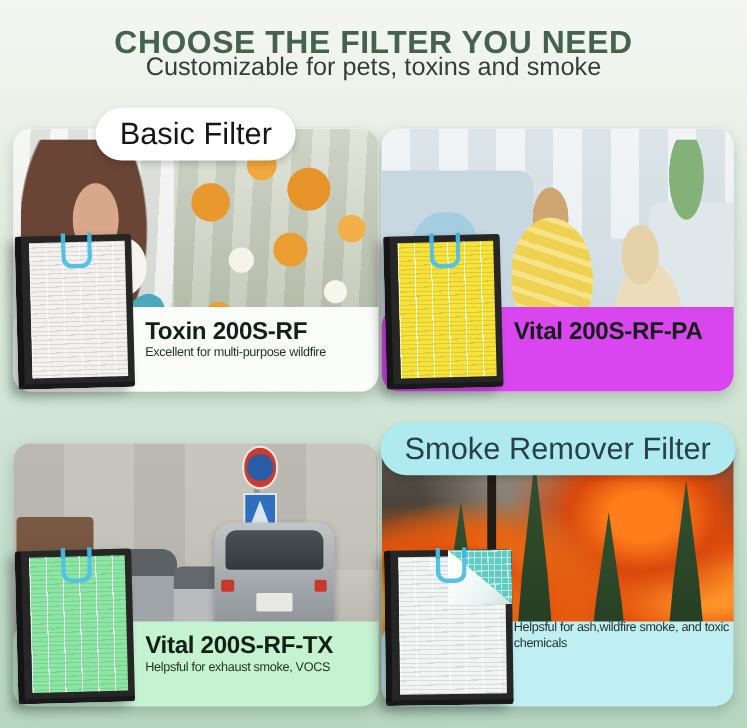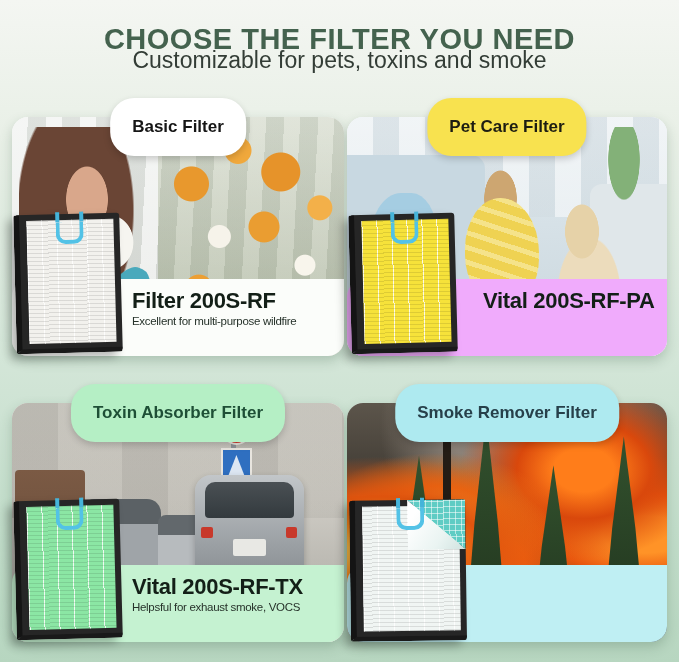--- a/index.html
+++ b/index.html
@@ -33,21 +33,21 @@
   .pname {
     margin:9px 4px 1px 120px; font-size:22px; font-weight:700;
     letter-spacing:-.3px; color:#131f17; white-space:nowrap;
   }
   .pdesc {
     margin:0 4px 0 120px; font-size:11.5px; letter-spacing:-.3px;
     color:#26322a; line-height:1.2;
   }
   .badge {
     position:absolute; top:-19px; left:50%; transform:translateX(-50%);
-    padding:19px 22px; border-radius:24px; font-size:17px; font-weight:700;
+    padding:8px 22px; border-radius:24px; font-size:28px; font-weight:400;
     white-space:nowrap; box-shadow:0 3px 7px rgba(0,0,0,.18); z-index:6;
   }
   
   .filterp { position:absolute; left:3px; top:97px; width:106px; height:139px; z-index:5; transform:rotate(-1.5deg); }
   .c3 .filterp { width:116px; height:141px; transform:rotate(-.8deg); }
   .f-body {
     position:absolute; inset:0; background:#262626; border-radius:3px;
     border-left:6px solid #141414; border-bottom:5px solid #191919;
     box-shadow:-6px 5px 10px rgba(0,0,0,.28);
   }
@@ -164,21 +164,21 @@
 <section class="card c0">
   <div class="photo sc-allergy" aria-label="woman sneezing into a tissue beside a bouquet of orange flowers">
     <div class="curtain"></div>
     <div class="hair"></div>
     <div class="face"></div>
     <div class="tissue"></div>
     <div class="sleeve"></div>
     <div class="flowers"></div>
   </div>
   <div class="panel" style="background: rgb(251, 253, 250);">
-    <div class="pname">Filter 200S-RF</div>
+    <div class="pname">Toxin 200S-RF</div>
     <div class="pdesc">Excellent for multi-purpose wildfire</div>
   </div>
   <div class="filterp">
     <div class="f-body" style="background: rgb(38, 38, 38);">
       <div class="f-media" style="background-color: rgb(242, 241, 237);"></div>
       <div class="f-tab" style="border-color: rgb(83, 194, 230);"></div>
     </div>
   </div>
   <div class="badge" style="background: rgb(255, 255, 255); color: rgb(22, 22, 22);">
     <span>Basic Filter</span>
@@ -192,31 +192,28 @@
     <div class="blanket"></div>
     <div class="sofa2"></div>
     <div class="plant"></div>
     <div class="floor2"></div>
     <div class="whair"></div>
     <div class="sweater"></div>
     <div class="jeans"></div>
     <div class="dog"></div>
     <div class="doghead"></div>
   </div>
-  <div class="panel" style="background: #f0abfc; padding-left: 16px;">
+  <div class="panel" style="background: #d946ef;">
     <div class="pname">Vital 200S-RF-PA</div>
   </div>
   <div class="filterp">
     <div class="f-body" style="background: rgb(38, 38, 38);">
       <div class="f-media" style="background-color: rgb(246, 226, 58);"></div>
       <div class="f-tab" style="border-color: rgb(83, 194, 230);"></div>
     </div>
-  </div>
-  <div class="badge" style="background: rgb(248, 226, 79); color: rgb(29, 29, 18);">
-    <span>Pet Care Filter</span>
   </div>
 </section>
 
 <section class="card c2">
   <div class="photo sc-traffic" aria-label="city traffic jam with exhaust smog and road signs">
     <div class="bld"></div>
     <div class="pole"></div>
     <div class="signr"></div>
     <div class="signb"></div>
     <div class="truck"></div>
@@ -232,34 +229,32 @@
   <div class="panel" style="background: rgb(197, 242, 209);">
     <div class="pname">Vital 200S-RF-TX</div>
     <div class="pdesc">Helpsful for exhaust smoke, VOCS</div>
   </div>
   <div class="filterp">
     <div class="f-body" style="background: rgb(38, 38, 38);">
       <div class="f-media" style="background-color: rgb(139, 230, 164);"></div>
       <div class="f-tab" style="border-color: rgb(83, 194, 230);"></div>
     </div>
   </div>
-  <div class="badge" style="background: rgb(181, 239, 197); color: rgb(30, 79, 54);">
-    <span>Toxin Absorber Filter</span>
-  </div>
 </section>
 
 <section class="card c3">
   <div class="photo sc-fire" aria-label="wildfire burning through a forest">
     <div class="trunk"></div>
     <div class="tree t1"></div>
     <div class="tree t2"></div>
     <div class="tree t3"></div>
     <div class="tree t4"></div>
   </div>
   <div class="panel" style="background: rgb(191, 239, 243);">
+    <div class="pdesc">Helpsful for ash,wildfire smoke, and toxic chemicals</div>
   </div>
   <div class="filterp">
     <div class="f-body" style="background: rgb(38, 38, 38);">
       <div class="f-media" style="background-color: rgb(240, 245, 243);"></div>
       <div class="peel-under" style="background-color: rgb(95, 204, 196);"></div>
       <div class="peel-flap"></div>
       <div class="f-tab" style="border-color: rgb(83, 194, 230);"></div>
     </div>
   </div>
   <div class="badge" style="background: rgb(174, 234, 240); color: rgb(39, 64, 74);">

